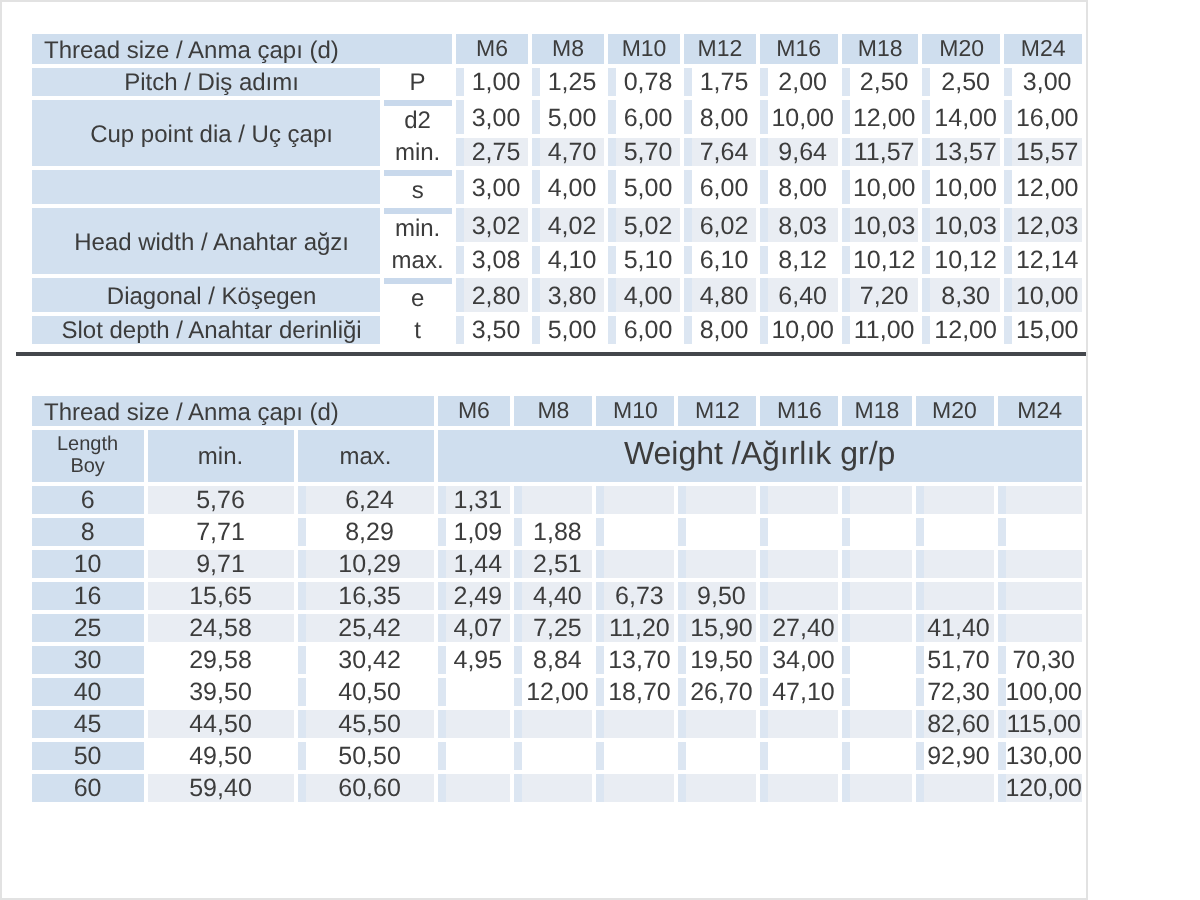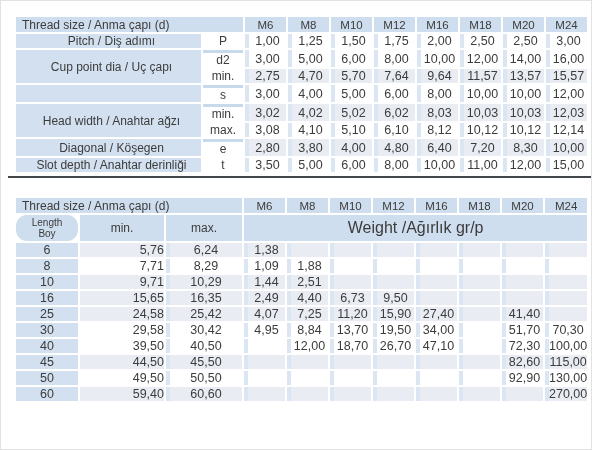--- a/index.html
+++ b/index.html
@@ -1,32 +1,32 @@
 <!DOCTYPE html>
 <html style="--header-bg: #cfdeee; --label-bg: #d2e0ef; --stripe: #e9edf3; --strip: #c9d9ec; --strip-light: #dce6f2; --divider: #44474c; --text: #3c3c3c;"><head>
 <meta charset="utf-8">
 <style>
   html,body{margin:0;padding:0;background:#ffffff;}
   body{width:600px;height:450px;font-family:"Liberation Sans",sans-serif;color:var(--text,#3c3c3c);}
-  .page{box-sizing:border-box;width:592px;height:450px;border:1px solid #e2e2e2;padding:14px 0 0 13px;overflow:hidden;}
+  .page{box-sizing:border-box;width:544px;height:450px;border:1px solid #e2e2e2;padding:14px 0 0 13px;overflow:hidden;}
   table{border-collapse:separate;border-spacing:2px;table-layout:fixed;}
   th,td{box-sizing:border-box;margin:0;padding:0;font-weight:normal;overflow:hidden;white-space:nowrap;vertical-align:middle;}
   col.c-label{width:185px;} col.c-sym{width:40px;} col.mcol{width:41px;}
   col.c-len{width:62px;} col.c-min{width:84px;} col.c-max{width:76px;}
   .hdr{background:var(--header-bg,#cfdeee);font-size:11.5px;text-align:center;height:15px;}
   .hdr-label{text-align:left;padding-left:6px;font-size:12px;}
   .mhdr{font-size:11.5px;}
   .lbl{background:var(--label-bg,#d2e0ef);text-align:center;padding-left:6px;font-size:12px;height:14px;}
   .sym{background:#ffffff;text-align:center;font-size:12px;height:14px;}
   .sym.sep{border-top:3px solid var(--strip,#c9d9ec);}
   .num{background:#ffffff;text-align:center;font-size:12.5px;height:14px;border-left:4px solid var(--strip-light,#dce6f2);}
-  .num.first{border-left:none;text-align:right;}
+  .num.first{border-left:none;}
   .tint{background:var(--stripe,#e9edf3);}
   .lenlbl{background:var(--label-bg,#d2e0ef);text-align:center;font-size:12.5px;height:14px;}
-  .lenhdr{height:26px;font-size:10px;line-height:11px;text-align:center;border-radius:11px;}
+  .lenhdr{height:26px;font-size:10px;line-height:11px;text-align:center;}
   .whdr{font-size:16px;height:26px;}
   .minmaxhdr{font-size:12px;height:26px;}
   .heavy-line{height:2px;background:var(--divider,#44474c);width:588px;margin-left:-6px;margin-top:2px;}
   #bottom-table{margin-top:18px;}
 </style>
 </head>
 <body>
 
 <div class="page">
 
@@ -55,21 +55,21 @@
           <th class="hdr mhdr">M20</th>
           <th class="hdr mhdr">M24</th>
         </tr>
     </thead>
     <tbody id="top-body">
         <tr>
           <th class="lbl">Pitch / Diş adımı</th>
           <td class="sym">P</td>
           <td class="num">1,00</td>
           <td class="num">1,25</td>
-          <td class="num">1,50</td>
+          <td class="num">0,78</td>
           <td class="num">1,75</td>
           <td class="num">2,00</td>
           <td class="num">2,50</td>
           <td class="num">2,50</td>
           <td class="num">3,00</td>
         </tr>
         <tr>
           <th class="lbl" rowspan="2">Cup point dia / Uç çapı</th>
           <td class="sym sep">d2</td>
           <td class="num">3,00</td>
@@ -189,21 +189,21 @@
         <th class="hdr minmaxhdr">min.</th>
         <th class="hdr minmaxhdr">max.</th>
         <th class="hdr whdr" colspan="8">Weight /Ağırlık gr/p</th>
       </tr>
     </thead>
     <tbody id="bottom-body">
         <tr>
           <th class="lenlbl">6</th>
           <td class="num first tint">5,76</td>
           <td class="num tint">6,24</td>
-          <td class="num tint">1,38</td>
+          <td class="num tint">1,31</td>
           <td class="num tint"></td>
           <td class="num tint"></td>
           <td class="num tint"></td>
           <td class="num tint"></td>
           <td class="num tint"></td>
           <td class="num tint"></td>
           <td class="num tint"></td>
         </tr>
         <tr>
           <th class="lenlbl">8</th>
@@ -313,18 +313,18 @@
           <th class="lenlbl">60</th>
           <td class="num first tint">59,40</td>
           <td class="num tint">60,60</td>
           <td class="num tint"></td>
           <td class="num tint"></td>
           <td class="num tint"></td>
           <td class="num tint"></td>
           <td class="num tint"></td>
           <td class="num tint"></td>
           <td class="num tint"></td>
-          <td class="num tint">270,00</td>
+          <td class="num tint">120,00</td>
         </tr>
       </tbody>
   </table>
 
 </div>
 
 </body></html>

